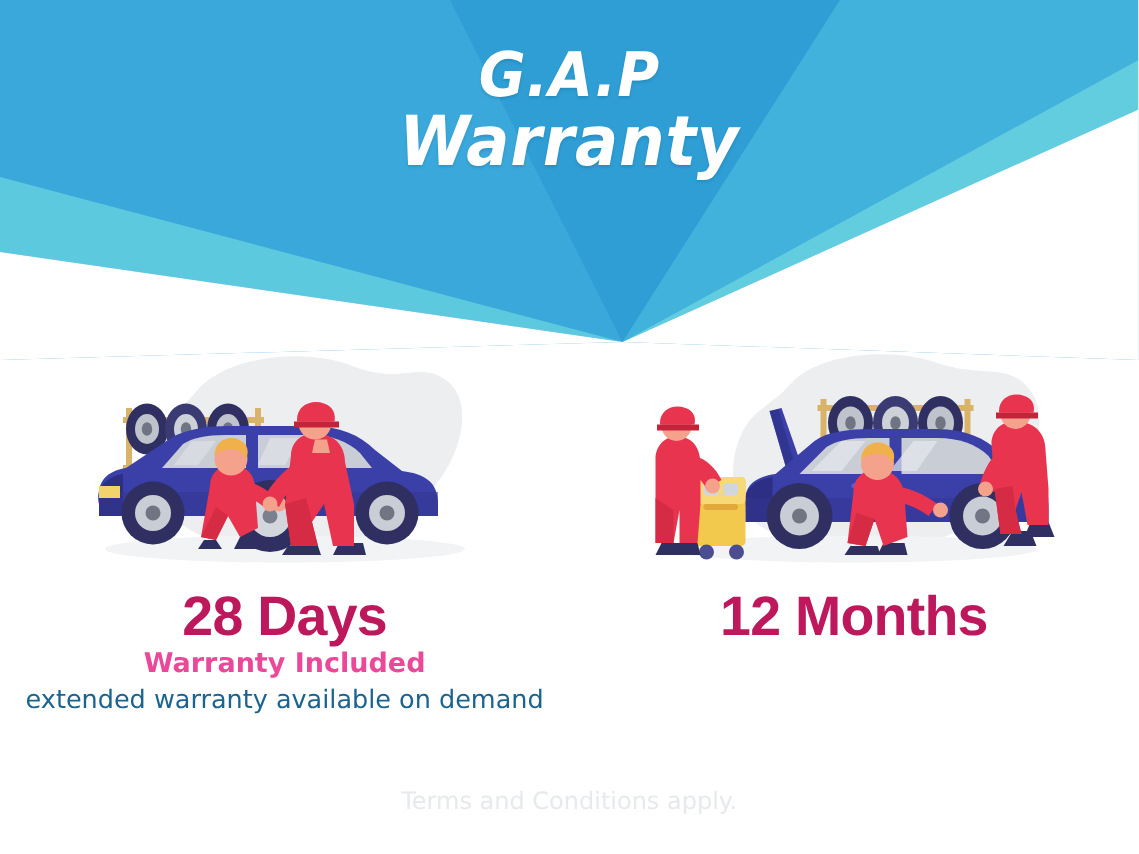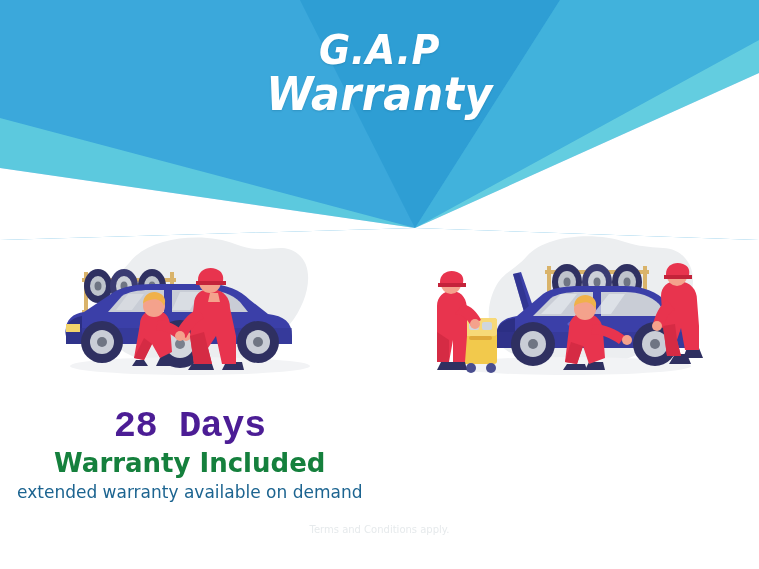--- a/index.html
+++ b/index.html
@@ -35,50 +35,50 @@
   .logo-top{font-size:41px;transform:scaleX(.93);}
   .logo-bottom{font-size:46px;transform:scaleX(.93);margin-top:2px;}
 
   
   .cols{position:absolute;left:0;top:232px;width:759px;height:270px;display:flex;}
   .col{flex:1 1 50%;display:flex;flex-direction:column;align-items:center;}
   .art{width:300px;height:160px;position:relative;}
   .art svg{display:block;}
 
   .big{
-    font-family:Liberation Mono, monospace;
+    font-family:Liberation Sans, sans-serif;
     font-weight:700;
     font-size:37px;
-    color:#4c1d95;
+    color:#be185d;
     line-height:1.0;
-    margin-top:16px;
+    margin-top:0;
     letter-spacing:-0.5px;
   }
   .mid{
     font-family:"DejaVu Sans", sans-serif;
     font-weight:700;
-    font-size:26px;
-    color:#15803d;
+    font-size:18px;
+    color:#ec4899;
     line-height:1.15;
     margin-top:4px;
   }
   .small{
     font-family:"DejaVu Sans", sans-serif;
     font-weight:400;
     font-size:17px;
     color:#1c6490;
     line-height:1.2;
     margin-top:3px;
   }
   .footer{
     position:absolute;
     left:0;right:0;top:524px;
     text-align:center;
     font-family:"DejaVu Sans", sans-serif;
-    font-size:10px;
+    font-size:16px;
     color:#e6eaec;
   }
 </style>
 </head>
 <body>
 
 <div class="stage">
 
   <div class="banner">
     <svg width="759" height="240" viewBox="0 0 759 240">
@@ -304,18 +304,19 @@
             <path d="M258 108 L262 124 L248 124 L244 94 L256 92 Z" fill="#d52b44"></path>
             <path d="M248 68 C240 74 236 84 234 92 L244 96 C246 88 250 80 256 78 Z" fill="#e8344e"></path>
             <circle cx="238" cy="94" r="5" fill="#f4a28c"></circle>
             <circle cx="258" cy="44" r="10" fill="#f4a28c"></circle>
             <path d="M247 42 C247 33 256 29 264 32 C270 34 271 39 270 43 L247 43 Z" fill="#e8344e"></path>
             <path d="M245 43 L273 43 L273 47 L245 47 Z" fill="#c4233a"></path>
           </g>
         </svg>
       </div>
 
+      <div class="big">12 Months</div>
     </div>
   </div>
 
   <div class="footer">Terms and Conditions apply.</div>
 
 </div>
 
 </body></html>

